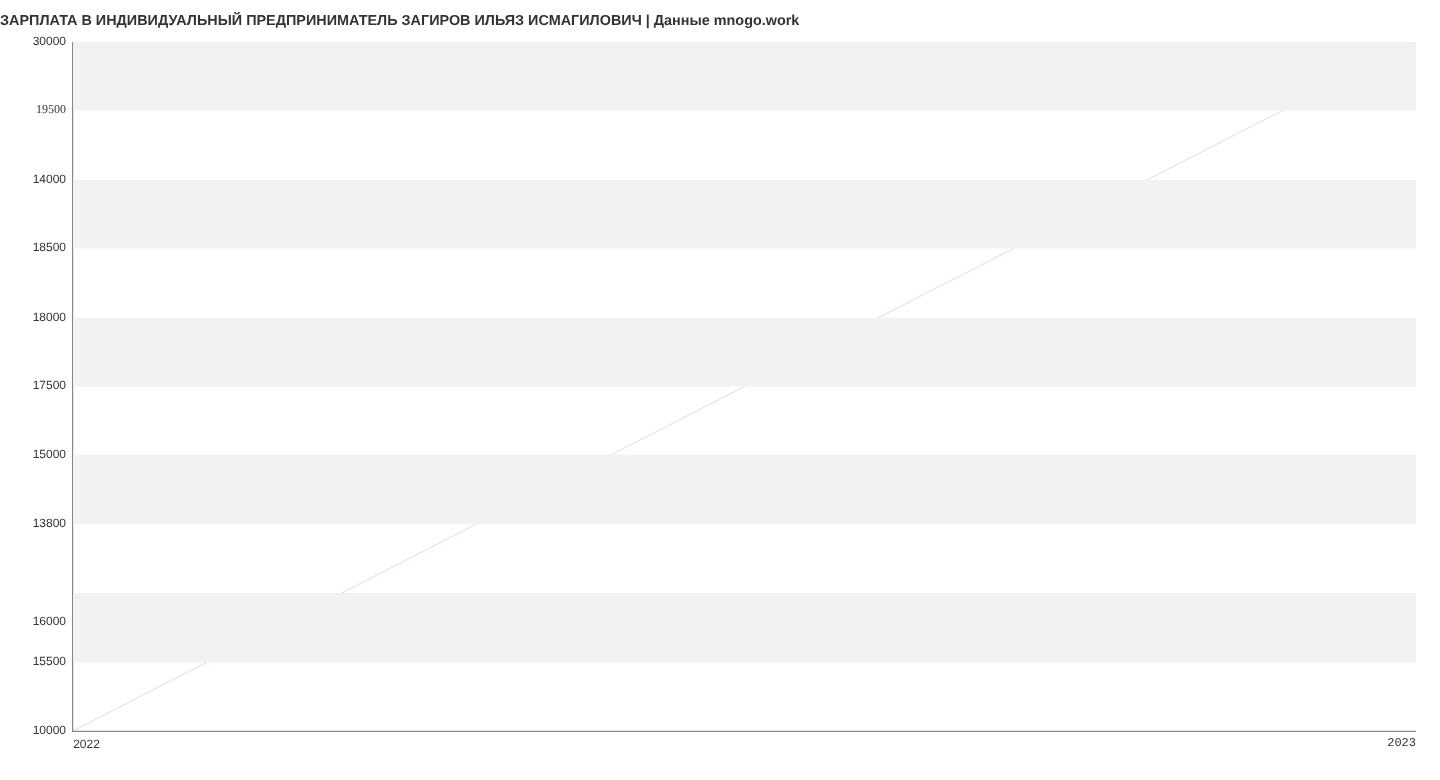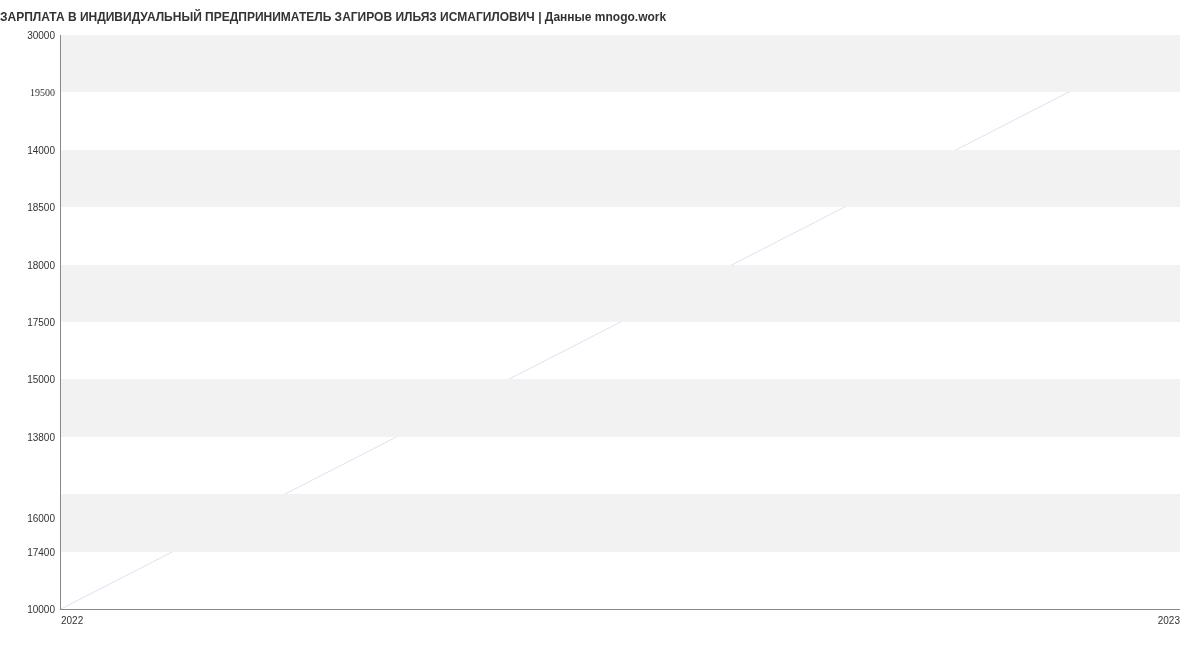--- a/index.html
+++ b/index.html
@@ -71,30 +71,30 @@
 <body>
 
 <div class="chart-container">
   <div class="title">ЗАРПЛАТА В ИНДИВИДУАЛЬНЫЙ ПРЕДПРИНИМАТЕЛЬ ЗАГИРОВ ИЛЬЯЗ ИСМАГИЛОВИЧ | Данные mnogo.work</div>
   <div class="plot-area" id="plot-area">
     <svg class="line-svg" id="line-svg" preserveAspectRatio="none" viewBox="0 0 100 100">
         <polyline points="0,100 100,0" fill="none" stroke="#6a8fd0" stroke-width="0.25" vector-effect="non-scaling-stroke"></polyline>
       </svg>
   <div class="y-tick-label" style="top: 100%;">10000</div>
       <div class="grid-band" style="top: 80%; height: 10%;"></div>
-      <div class="y-tick-label" style="top: 90%;">17400</div>
+      <div class="y-tick-label" style="top: 90%;">15500</div>
       <div class="y-tick-label" style="top: 80%; margin-top: 24px;">16000</div>
       <div class="grid-band" style="top: 60%; height: 10%;"></div>
       <div class="y-tick-label" style="top: 70%;">13800</div>
       <div class="y-tick-label" style="top: 60%;">15000</div>
       <div class="grid-band" style="top: 40%; height: 10%;"></div>
       <div class="y-tick-label" style="top: 50%;">17500</div>
       <div class="y-tick-label" style="top: 40%;">18000</div>
       <div class="grid-band" style="top: 20%; height: 10%;"></div>
       <div class="y-tick-label" style="top: 30%;">18500</div>
       <div class="y-tick-label" style="top: 20%;">14000</div>
       <div class="grid-band" style="top: 0%; height: 10%;"></div>
       <div class="y-tick-label" style="top: 10%; font-family: Liberation Serif, serif;">19500</div>
       <div class="y-tick-label" style="top: 0%;">30000</div>
       <div class="x-tick-label" style="left: 0%; transform: translateX(0px);">2022</div>
-      <div class="x-tick-label" style="left: 100%; transform: translateX(-100%);">2023</div>
+      <div class="x-tick-label" style="left: 100%; transform: translateX(-100%); font-family: Liberation Mono, monospace;">2023</div>
     </div>
 </div>
 
 </body></html>

